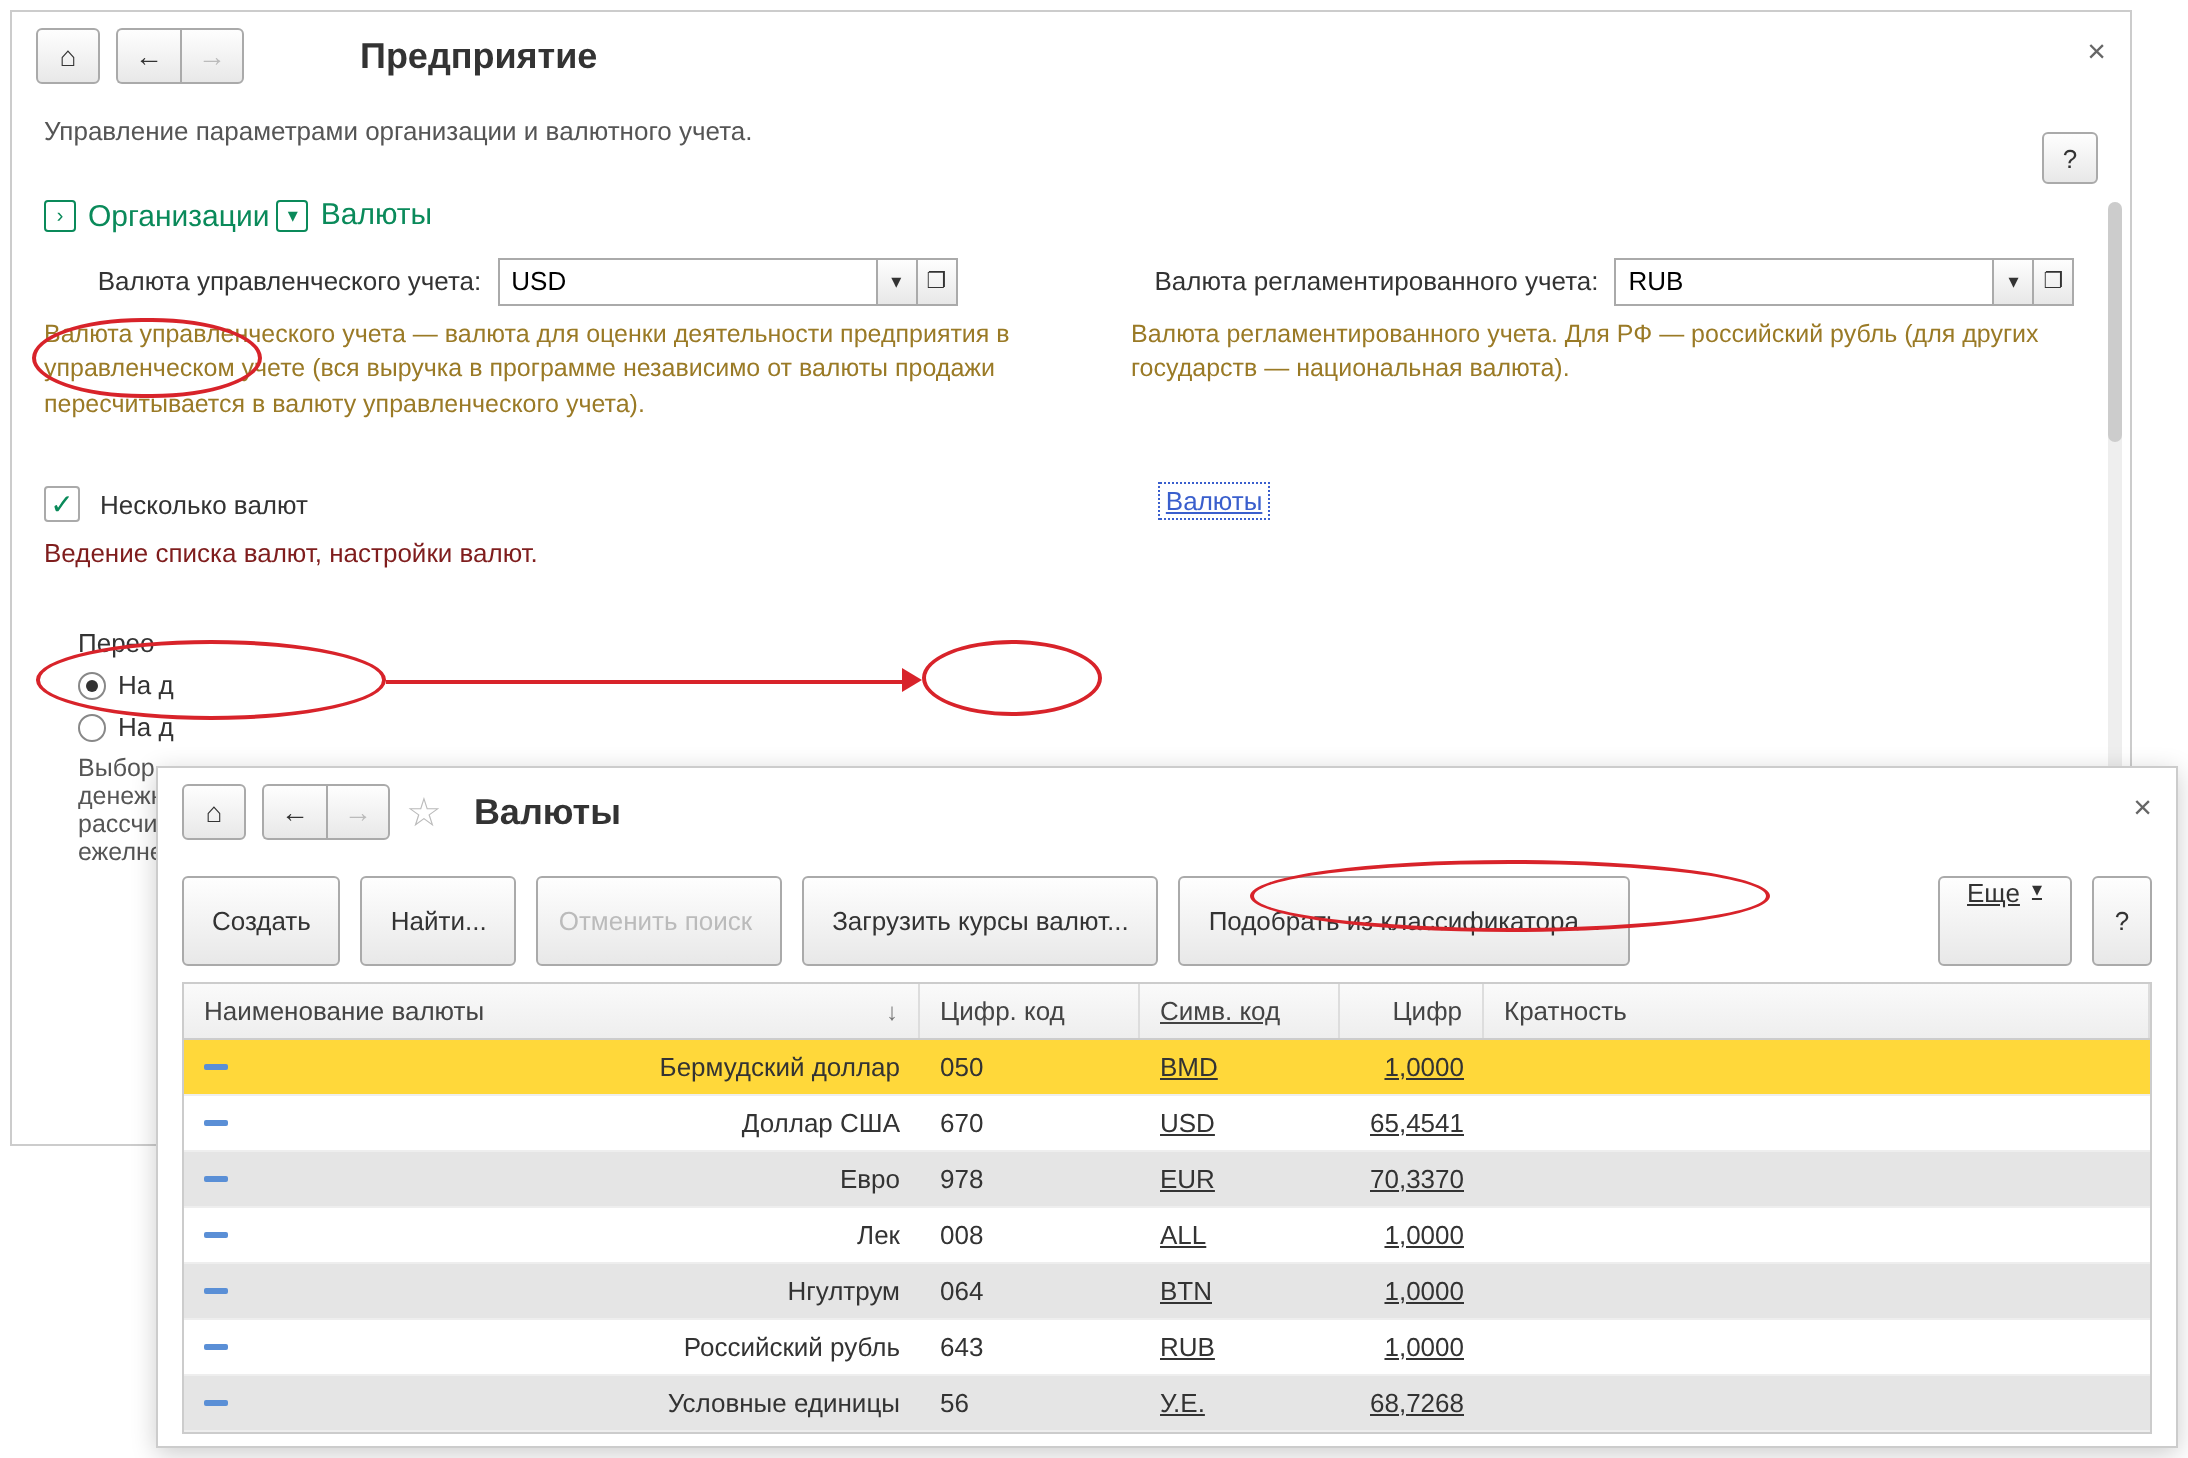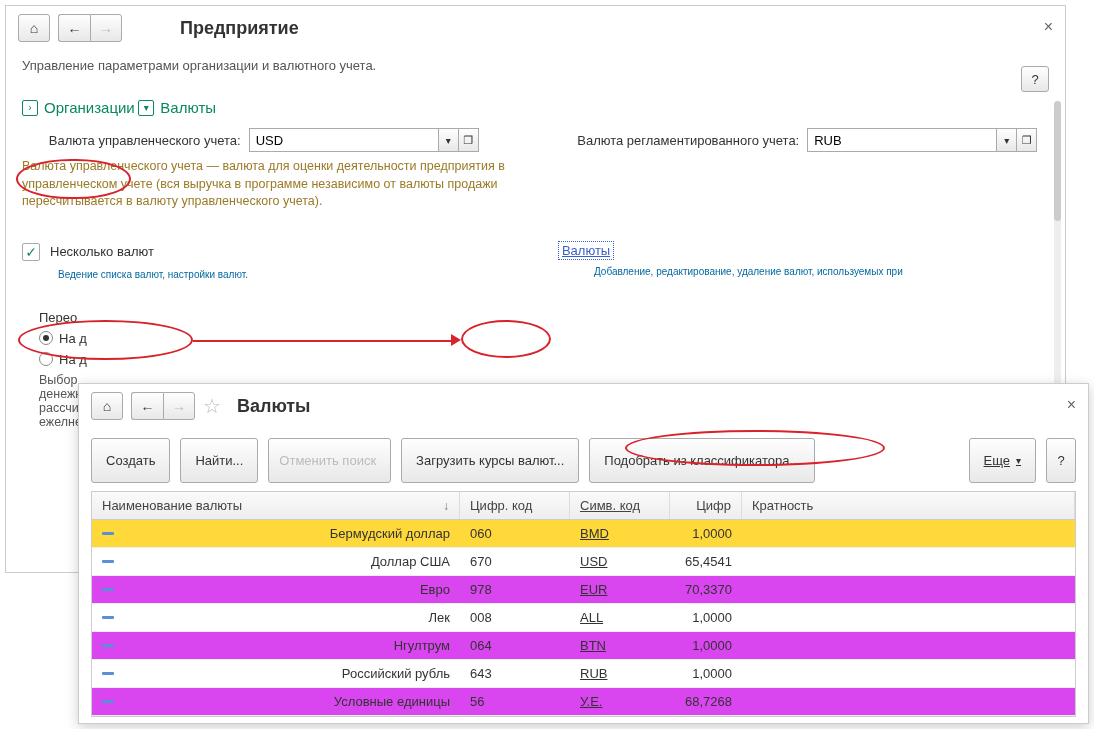--- a/index.html
+++ b/index.html
@@ -38,54 +38,54 @@
 .combo-dd { width: 20px; height: 24px; border: 1px solid #aaa; border-left: none; background: linear-gradient(#fefefe,#e8e8e8); display: inline-flex; align-items: center; justify-content: center; font-size: 10px; cursor: pointer; }
 .combo-open { width: 20px; height: 24px; border: 1px solid #aaa; border-left: none; background: linear-gradient(#fefefe,#e8e8e8); display: inline-flex; align-items: center; justify-content: center; font-size: 11px; cursor: pointer; }
 .desc { color: #9a7a26; font-size: 12.5px; line-height: 1.4; }
 
 .check-row { display: inline-flex; align-items: center; gap: 10px; margin-top: 14px; }
 .checkbox { width: 18px; height: 18px; border: 1px solid #aaa; border-radius: 2px; display: inline-flex; align-items: center; justify-content: center; color: #0a8a5a; font-size: 14px; background: #fff; }
 .dashed-link { color: #3a5fcd; border: 1px dotted #3a5fcd; padding: 1px 3px; text-decoration: underline; cursor: pointer; font-size: 13px; }
 .arrow-line { position: absolute; border-top: 2px solid #d8232a; }
 .arrow-head { position: absolute; width: 0; height: 0; border-left: 10px solid #d8232a; border-top: 6px solid transparent; border-bottom: 6px solid transparent; }
 
-.note { color: #0369a1; font-size: 10px; margin-top: 8px; margin-left: 36px; }
+.note { color: #7f1d1d; font-size: 13px; margin-top: 8px; }
 
 .radio-line { display: flex; align-items: center; gap: 6px; margin-bottom: 6px; }
 .radio { width: 14px; height: 14px; border: 1px solid #888; border-radius: 50%; display: inline-flex; align-items: center; justify-content: center; }
 .radio.sel::after { content: ''; width: 6px; height: 6px; background: #333; border-radius: 50%; }
 
 .truncated { color: #555; font-size: 12.5px; white-space: pre-line; }
 
 
 .star { font-size: 20px; color: #bbb; }
 .dlg-title { font-size: 18px; font-weight: bold; margin-left: 8px; }
 .dlg-toolbar { display: flex; align-items: center; gap: 10px; padding: 10px 12px 8px 12px; }
 .btn { height: 45px; padding: 0 14px; border: 1px solid #aaa; border-radius: 3px; background: linear-gradient(#fefefe,#e8e8e8); font-size: 13px; cursor: pointer; display: inline-flex; align-items: center; }
 .btn.disabled { color: #bbb; padding-left: 10px; }
 .spacer { flex: 1; }
-.more-btn { display: inline-flex; align-items: center; text-decoration: underline; }
+.more-btn { display: inline-flex; align-items: flex-start; text-decoration: underline; }
 .dd-caret { margin-left: 6px; font-size: 10px; }
 
 .grid { margin: 0 12px; border: 1px solid #ccc; }
 .grid-head { display: flex; background: linear-gradient(#fafafa,#eee); border-bottom: 1px solid #ccc; }
 .gh { padding: 6px 10px; border-right: 1px solid #ddd; font-size: 13px; color: #444; }
 .c-name { width: 368px; display: flex; justify-content: space-between; align-items: center; gap: 44px; }
 .c-num { width: 110px; }
 .c-sym { width: 100px; text-decoration: underline; }
 .c-rate { width: 72px; text-align: right; }
 .c-mul { flex: 1; }
 .sort-ar { font-size: 12px; color: #777; }
 
 .grid-row { display: flex; border-bottom: 1px solid #eee; }
 .grid-row.sel { background: #ffd83a; }
-.grid-row.alt { background: #d946ef; }
+.grid-row.alt { background: #e5e5e5; }
 .gc { padding: 6px 10px; font-size: 13px; display: flex; align-items: center; }
 .row-icon { width: 12px; height: 3px; background: #5a8fd6; border-radius: 1px; display: inline-block; margin-right: 12px; }
-.c-rate.gc { justify-content: flex-end; }
+.c-rate.gc { justify-content: flex-end; text-decoration: underline; }
 </style>
 </head>
 <body>
 
 <div class="window window-main">
   <div class="toolbar">
     <div class="btn-icon">⌂</div>
     <div class="btn-group">
       <div class="btn-icon">←</div>
       <div class="btn-icon disabled">→</div>
@@ -125,36 +125,36 @@
       </div>
       <div class="field-col">
         <div class="field-line">
           <span class="field-label">Валюта регламентированного учета:</span>
           <div class="combo">
             <input class="combo-input" value="RUB" style="">
             <div class="combo-dd">▾</div>
             <div class="combo-open">❐</div>
           </div>
         </div>
+        <div class="desc">Валюта регламентированного учета. Для РФ — российский рубль (для других государств — национальная валюта).</div>
       </div>
     </div>
 
     <div style="display:flex; gap:310px; align-items:flex-start; margin-top:18px; position:relative;">
       <div>
         <div class="check-row">
           <span class="checkbox">✓</span>
           <span>Несколько валют</span>
         </div>
         <div class="note">Ведение списка валют, настройки валют.</div>
       </div>
       <div>
         <div style="margin-top:14px;">
           <span class="dashed-link">Валюты</span>
         </div>
-        <div class="note">Добавление, редактирование, удаление валют, используемых при</div>
       </div>
     </div>
 
     <div style="margin-top:30px;margin-left:17px;">
       <div style="margin-bottom:6px;">Перео</div>
       <div class="radio-line">
         <span class="radio sel"></span>
         <span>На д</span>
       </div>
       <div class="radio-line">
@@ -213,21 +213,21 @@
       <div class="gh c-sym">Симв. код</div>
       <div class="gh c-rate">Цифр</div>
       <div class="gh c-mul">Кратность</div>
     </div>
     <div id="grid-body">
         <div class="grid-row sel">
           <div class="gc c-name">
             <span class="row-icon"></span>
             <span>Бермудский доллар</span>
           </div>
-          <div class="gc c-num">060</div>
+          <div class="gc c-num">050</div>
           <div class="gc c-sym">BMD</div>
           <div class="gc c-rate">1,0000</div>
           <div class="gc c-mul"></div>
         </div>
         <div class="grid-row ">
           <div class="gc c-name">
             <span class="row-icon"></span>
             <span>Доллар США</span>
           </div>
           <div class="gc c-num">670</div>

